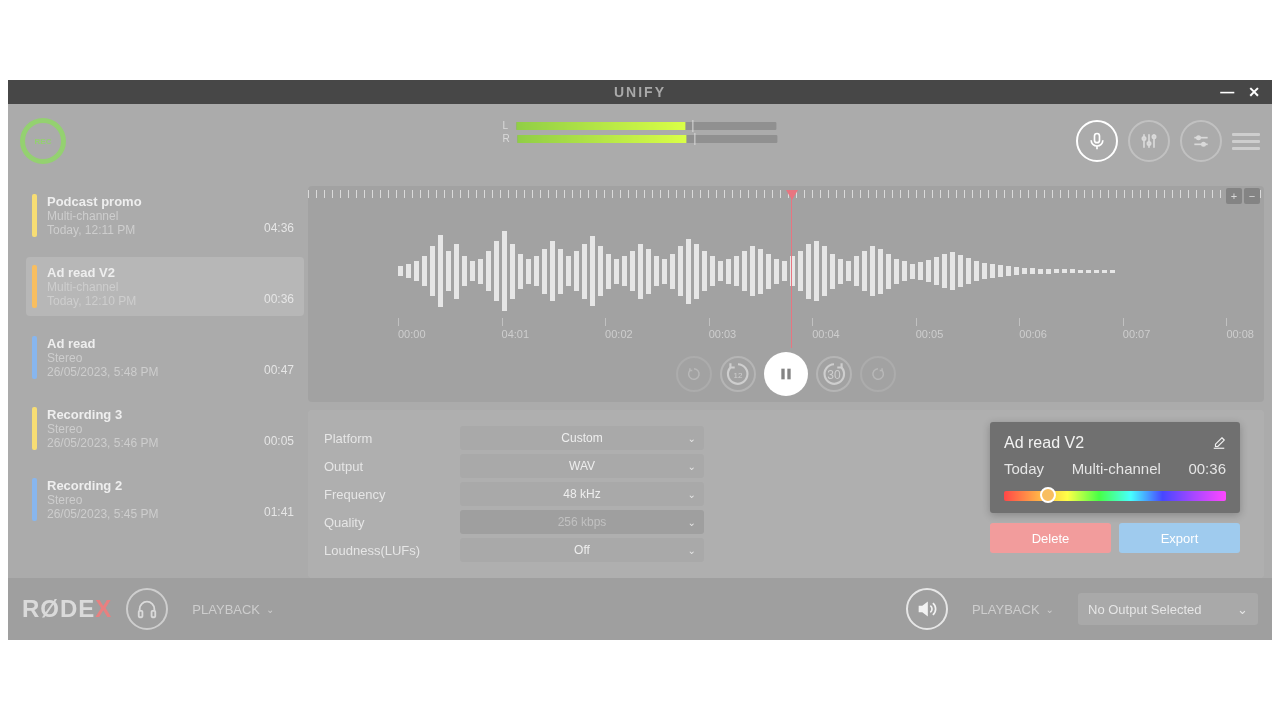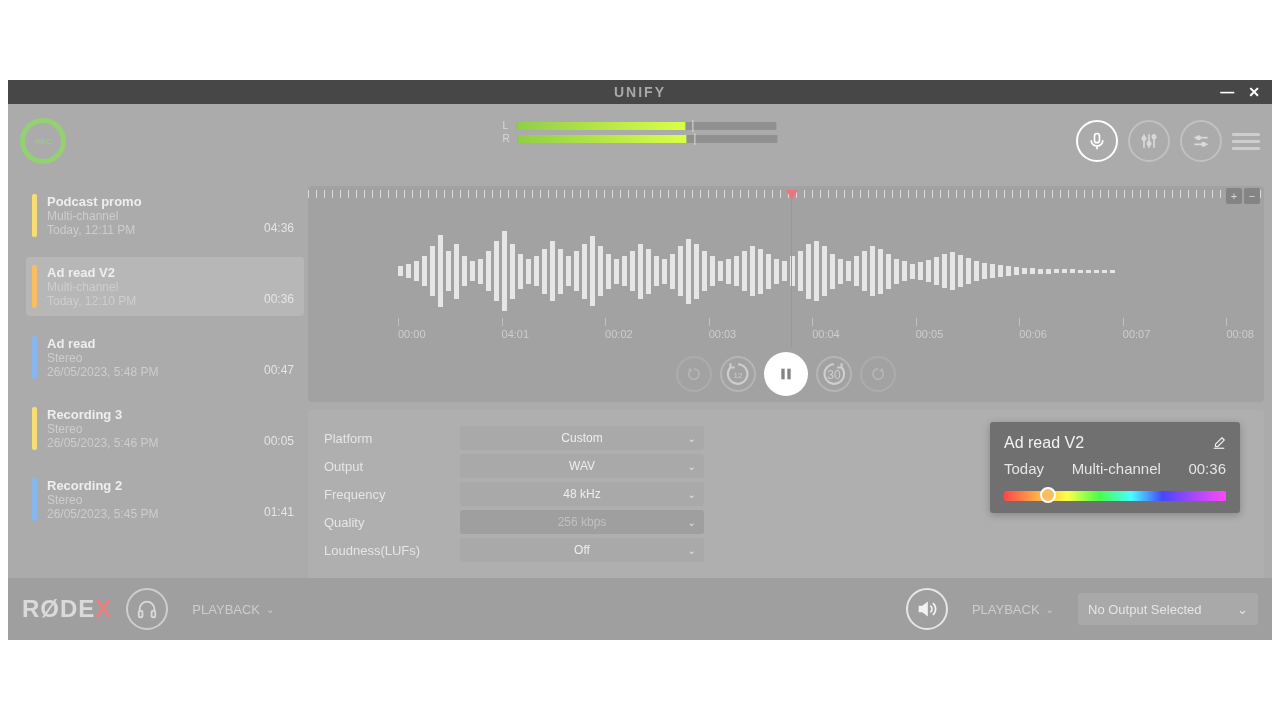--- a/index.html
+++ b/index.html
@@ -470,20 +470,24 @@
               </div>
               <div class="meta">
                 <span>Today</span>
                 <span>Multi-channel</span>
                 <span>00:36</span>
               </div>
               <div class="spectrum">
                 <div class="knob"></div>
               </div>
             </div>
+            <div class="detail-buttons">
+              <button class="btn-delete">Delete</button>
+              <button class="btn-export">Export</button>
+            </div>
           </div>
         </div>
       </div>
     </div>
   </div>
 
   <div class="footer">
     <div class="brand">
       <span>RØDE</span><span class="x">X</span>
     </div>

